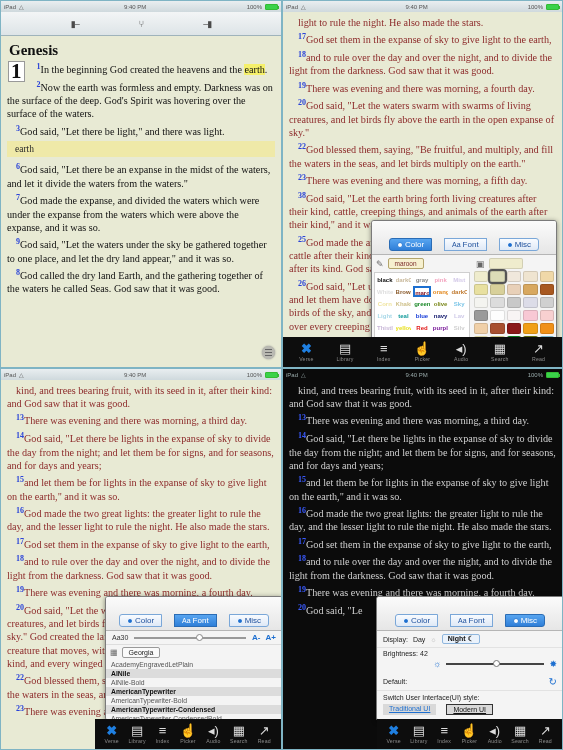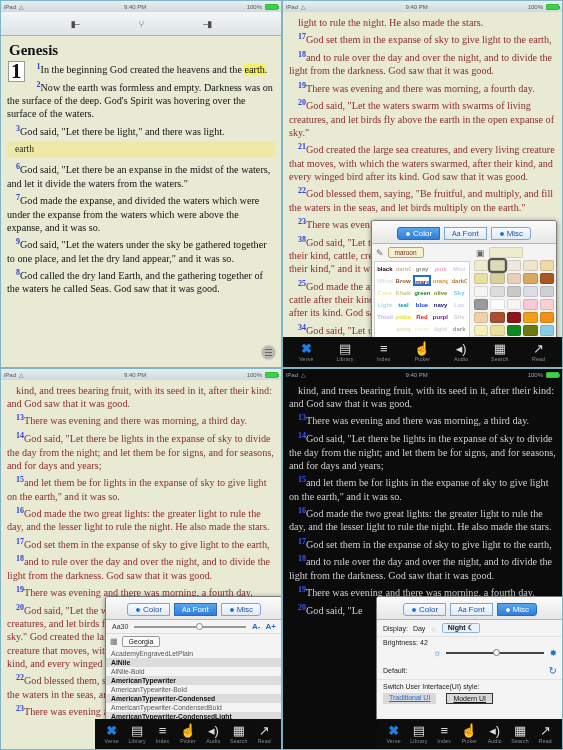--- a/index.html
+++ b/index.html
@@ -62,21 +62,21 @@
           color:#d8d8d8; width:34px; }
   .tbtn .gl { font-size:13px; line-height:14px; color:#dcdcdc; }
   .tbtn .gl.blue { color:#1f7fe0; font-weight:bold; }
   .tbtn .lb { font-size:5.2px; color:#8c8c8c; letter-spacing:0.2px; }
   .toolbar.short { left:94px; }
   .toolbar.shortR { left:376px; }
 
   
   .pop { position:absolute; background:#f4f4f4; border:1px solid #7a7a7a;
          border-radius:3px; box-shadow:0 1px 5px rgba(0,0,0,.45); overflow:hidden; }
-  .seg { display:flex; justify-content:center; gap:4px; padding:6px 0 3px 0;
+  .seg { display:flex; justify-content:center; gap:12px; padding:17px 0 3px 0;
          background:linear-gradient(#fbfbfb,#e6e6e6); border-bottom:1px solid #b5b5b5; }
   .segbtn { font-size:8px; padding:1px 7px; border:1px solid #7aa7d8;
             background:linear-gradient(#f8fbff,#dfe9f6); color:#1d4f9c;
             display:flex; align-items:center; gap:2px; }
   .segbtn:first-child{border-radius:3px 0 0 3px;}
   .segbtn:last-child{border-radius:0 3px 3px 0;}
   .segbtn.on { background:linear-gradient(#58a5f0,#2f7fd8); color:#fff;
                border-color:#2a6cb5; }
   .dot { width:6px; height:6px; border-radius:50%; background:#1d6fd0;
          border:1px solid #fff; display:inline-block; }
@@ -185,26 +185,25 @@
           <span class="batt"></span>
         </span>
     </div>
     <div class="page parch" style="top:11px;">
       <div id="tr-body">
           <p class="v red">light to rule the night. He also made the stars. </p>
           <p class="v red"><sup class="n">17</sup>God set them in the expanse of sky to give light to the earth, </p>
           <p class="v red"><sup class="n">18</sup>and to rule over the day and over the night, and to divide the light from the darkness. God saw that it was good. </p>
           <p class="v red"><sup class="n">19</sup>There was evening and there was morning, a fourth day.</p>
           <p class="v red"><sup class="n">20</sup>God said, "Let the waters swarm with swarms of living creatures, and let birds fly above the earth in the open expanse of sky." </p>
-          <p class="v red"><sup class="n">21</sup>God created the large sea creatures, and every living creature that moves, with which the waters swarmed, after their kind, and every winged bird after its kind. God saw that it was good. </p>
           <p class="v red"><sup class="n">22</sup>God blessed them, saying, "Be fruitful, and multiply, and fill the waters in the seas, and let birds multiply on the earth."</p>
           <p class="v red"><sup class="n">23</sup>There was evening and there was morning, a fifth day.</p>
           <p class="v red"><sup class="n">38</sup>God said, "Let the earth bring forth living creatures after their kind, cattle, creeping things, and animals of the earth after their kind," and it was so. </p>
           <p class="v red"><sup class="n">25</sup>God made the animals of the earth after their kind, and the cattle after their kind, and everything that creeps on the ground after its kind. God saw that it was good.</p>
-          <p class="v red"><sup class="n">34</sup>God said, "Let us make man in our image, after our likeness: and let them have dominion over the fish of the sea, and over the birds of the sky, and over the cattle, and over all the earth, and over every creeping thing that creeps on the earth."</p>
+          <p class="v red"><sup class="n">26</sup>God said, "Let us make man in our image, after our likeness: and let them have dominion over the fish of the sea, and over the birds of the sky, and over the cattle, and over all the earth, and over every creeping thing that creeps on the earth."</p>
         </div>
     </div>
 
     <div class="pop" style="left:88px; top:219px; width:186px; height:121px;">
       <div class="seg">
         <div class="segbtn on">
             <span class="dot"></span>
             <span>Color</span>
           </div>
         <div class="segbtn">

